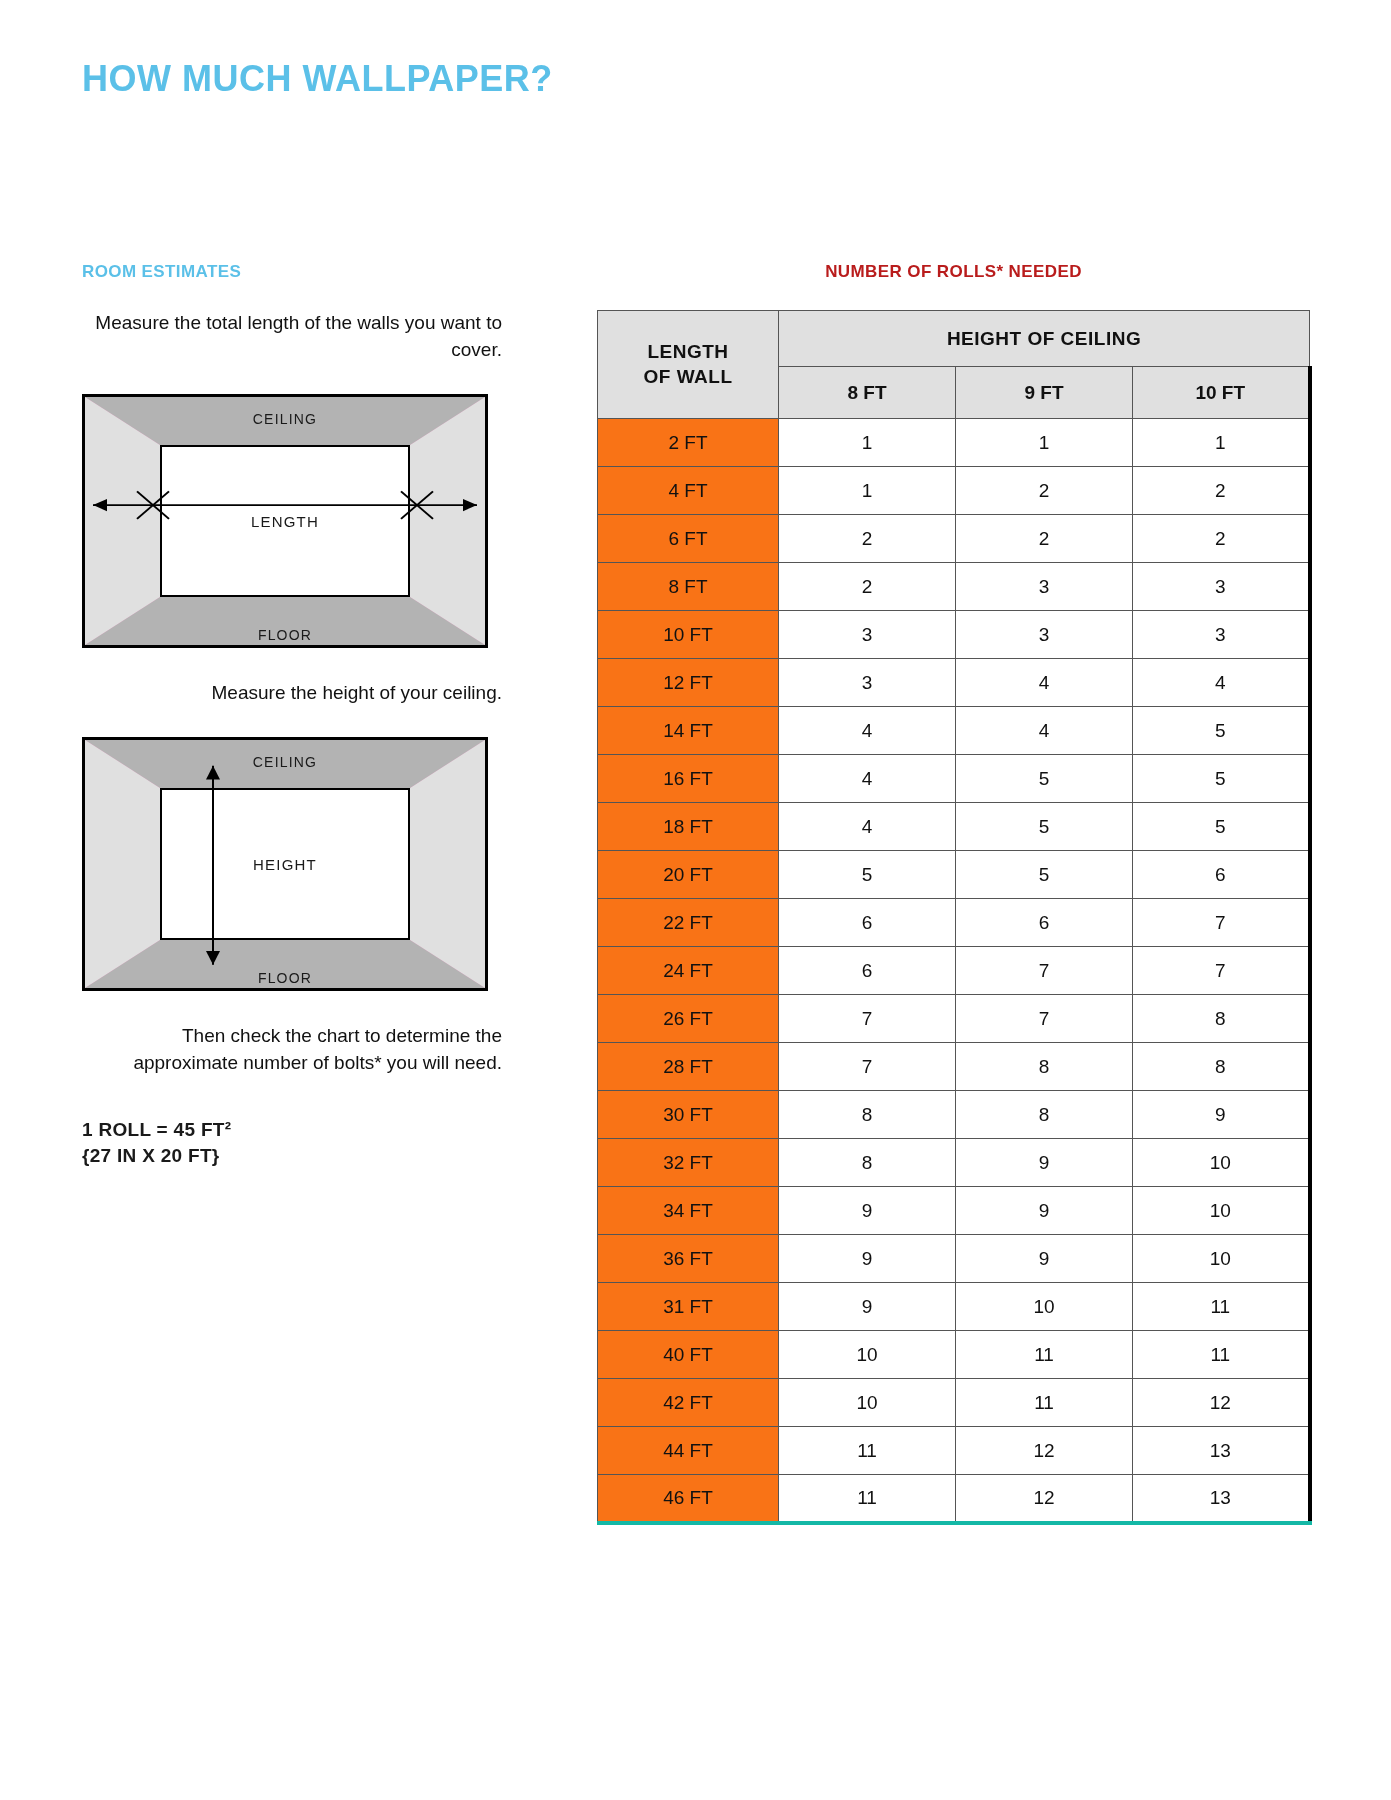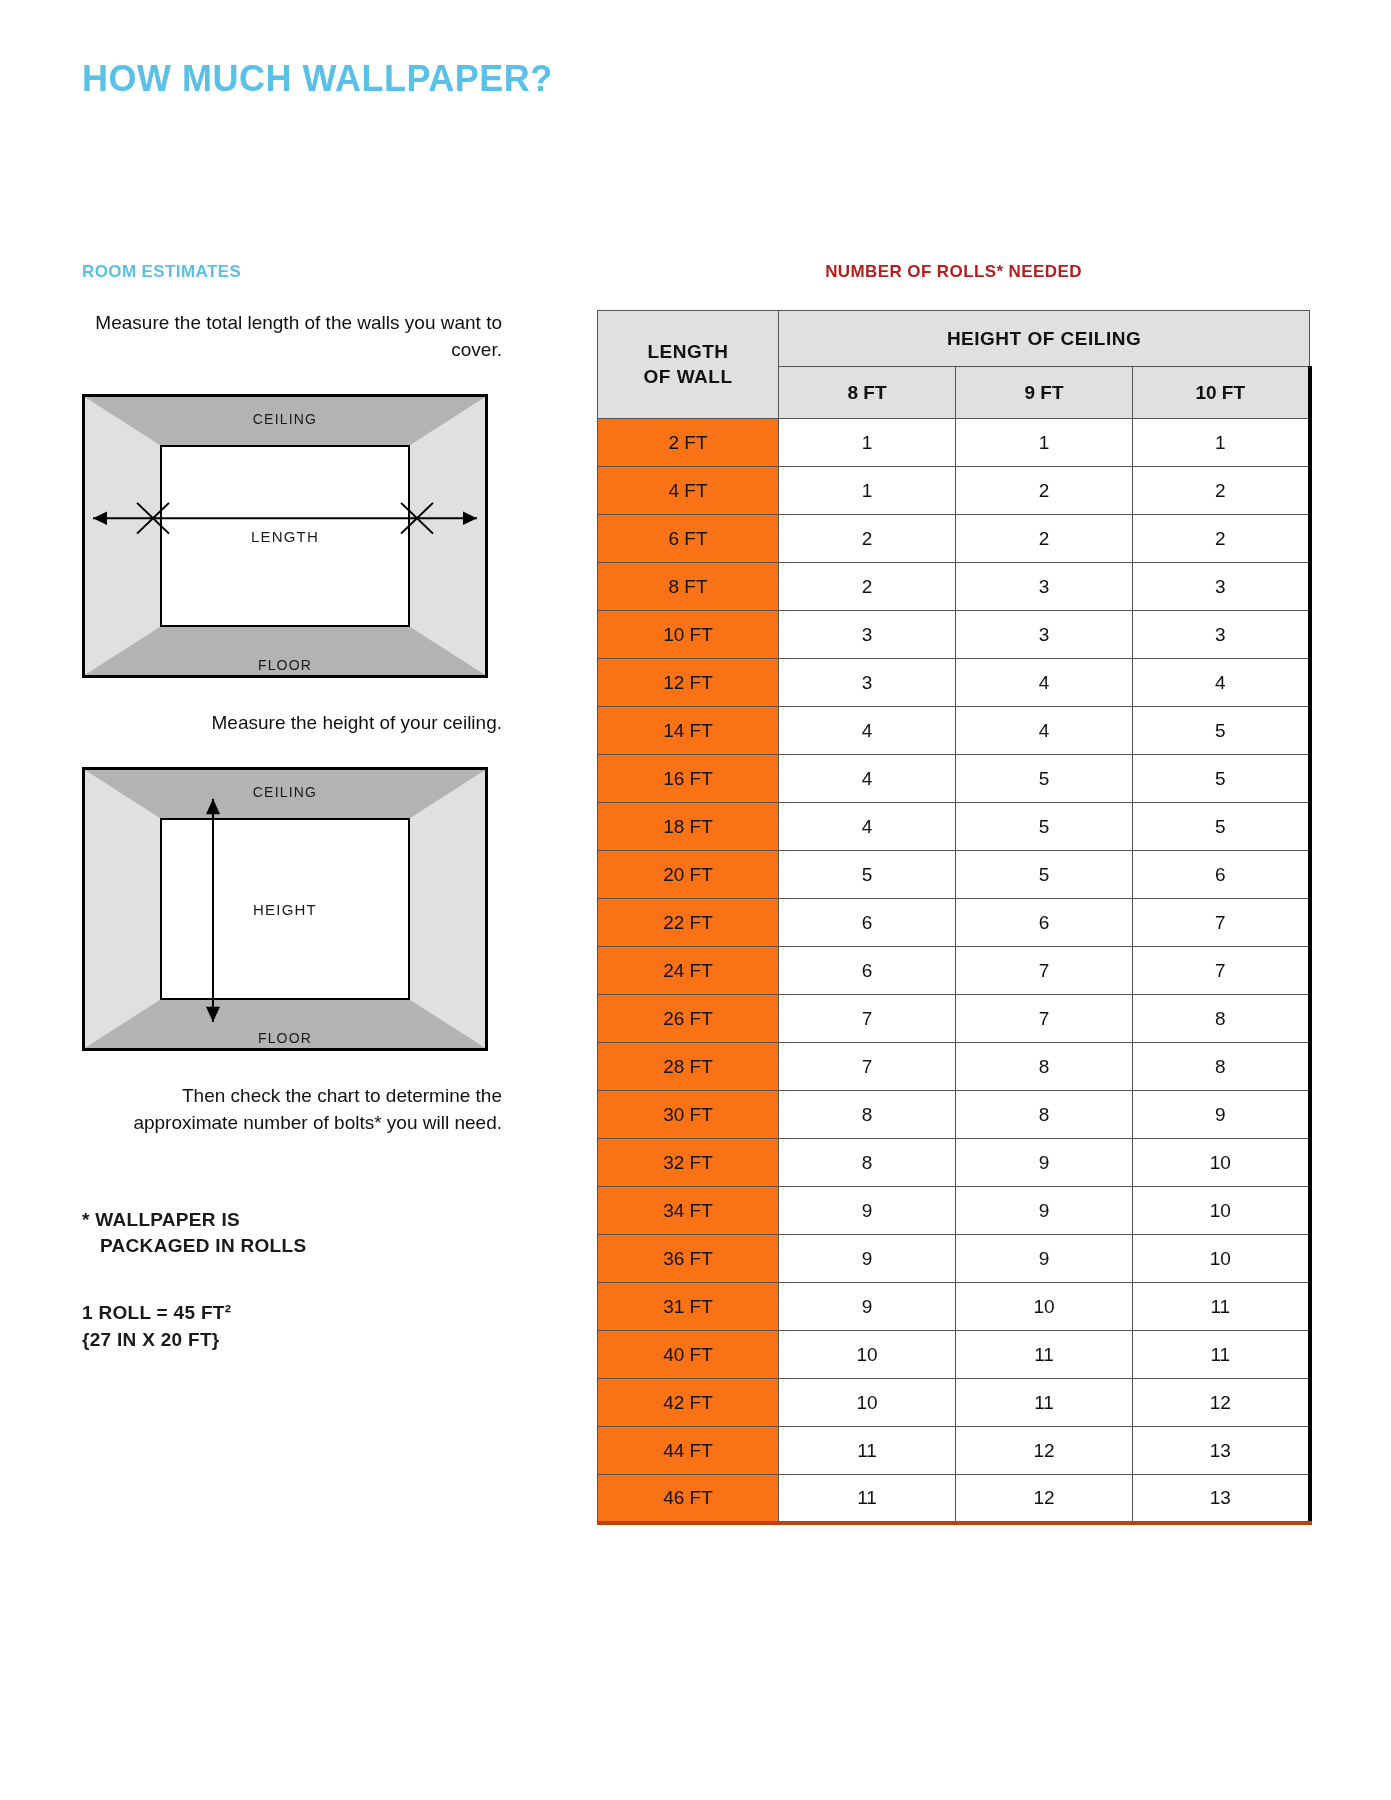--- a/index.html
+++ b/index.html
@@ -40,21 +40,21 @@
     font-size: 19px;
     line-height: 1.42;
     color: #111;
     margin: 0 0 0 0;
     text-align: right;
   }
   .para.p2 { margin-top: 0; }
   
   .room {
     position: relative;
-    width: 406px; height: 284px;
+    width: 406px; height: 254px;
     margin: 30px 0 0 0;
     border: 3px solid #000;
     background: #f9a8d4;
     overflow: hidden;
   }
   .room .inner {
     position: absolute;
     left: 75px; top: 48px;
     right: 75px; bottom: 48px;
     border: 2px solid #000;
@@ -177,21 +177,21 @@
   td.len-cell {
     background: #f97316;
     font-weight: normal;
     font-size: 19px;
     height: 48px;
     border-left: 4px solid #000;
     border-right: 4px solid #000;
   }
   td.val-cell { height: 48px; }
   td.val-cell.last { border-right: 4px solid #000; }
-  tr.last-row td { border-bottom: 4px solid #c2410c; margin-top: 48px; }
+  tr.last-row td { border-bottom: 4px solid #14b8a6; margin-top: 48px; }
 </style>
 </head>
 <body>
 
 <div class="page">
 
   <div class="title">HOW MUCH WALLPAPER?</div>
 
   <div class="left-col">
     <div class="section-head">ROOM ESTIMATES</div>
@@ -231,24 +231,20 @@
         <polygon points="128,30 121,46 135,46" fill="#000"></polygon>
         <polygon points="128,262 121,246 135,246" fill="#000"></polygon>
       </svg>
       <div class="room-label ceiling">CEILING</div>
       <div class="room-label floor">FLOOR</div>
       <div class="dim-label dim-hgt">HEIGHT</div>
     </div>
 
     <p class="para" style="margin-top:32px;">Then check the chart to determine the approximate number of bolts* you will need.</p>
 
-    <div class="note-strong" style="margin-top:70px;">
-      <div>* WALLPAPER IS</div>
-      <div class="indent">PACKAGED IN ROLLS</div>
-    </div>
 
     <div class="note-strong" style="margin-top:40px;">
       <div>1 ROLL = 45 FT²</div>
       <div>{27 IN X 20 FT}</div>
     </div>
   </div>
 
   <div class="table-wrap">
     <div class="table-head">NUMBER OF ROLLS* NEEDED</div>
     <table class="rolls">

